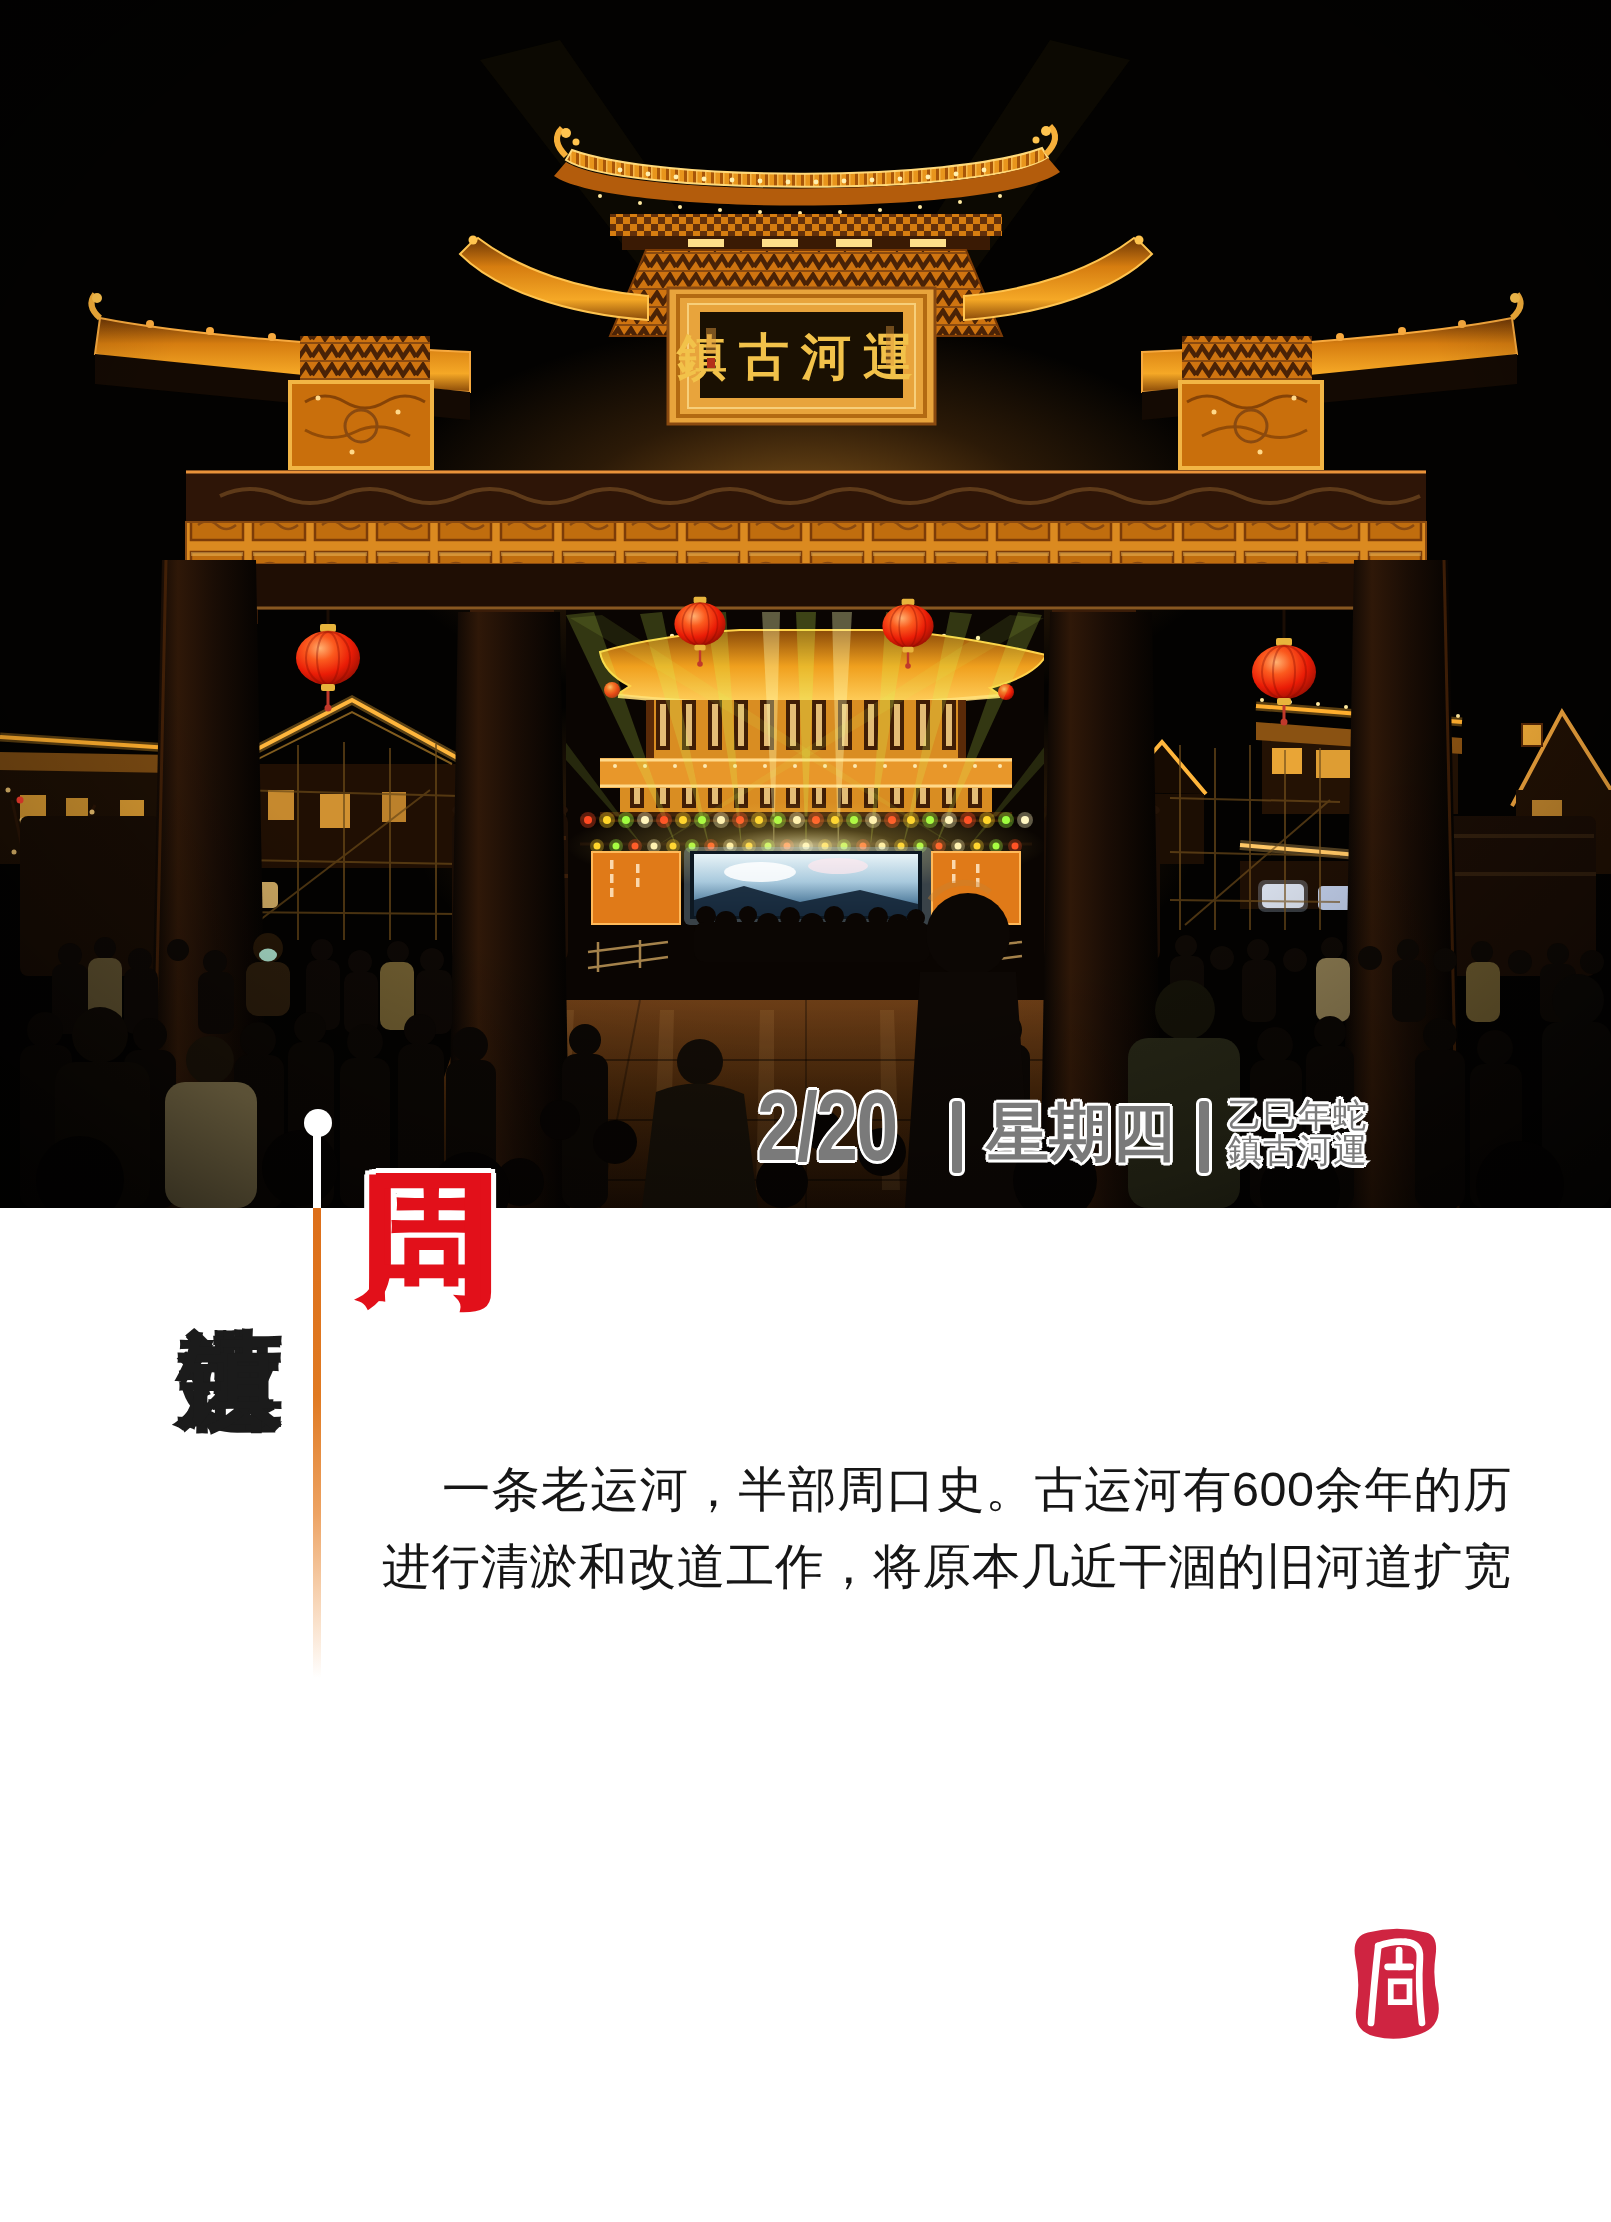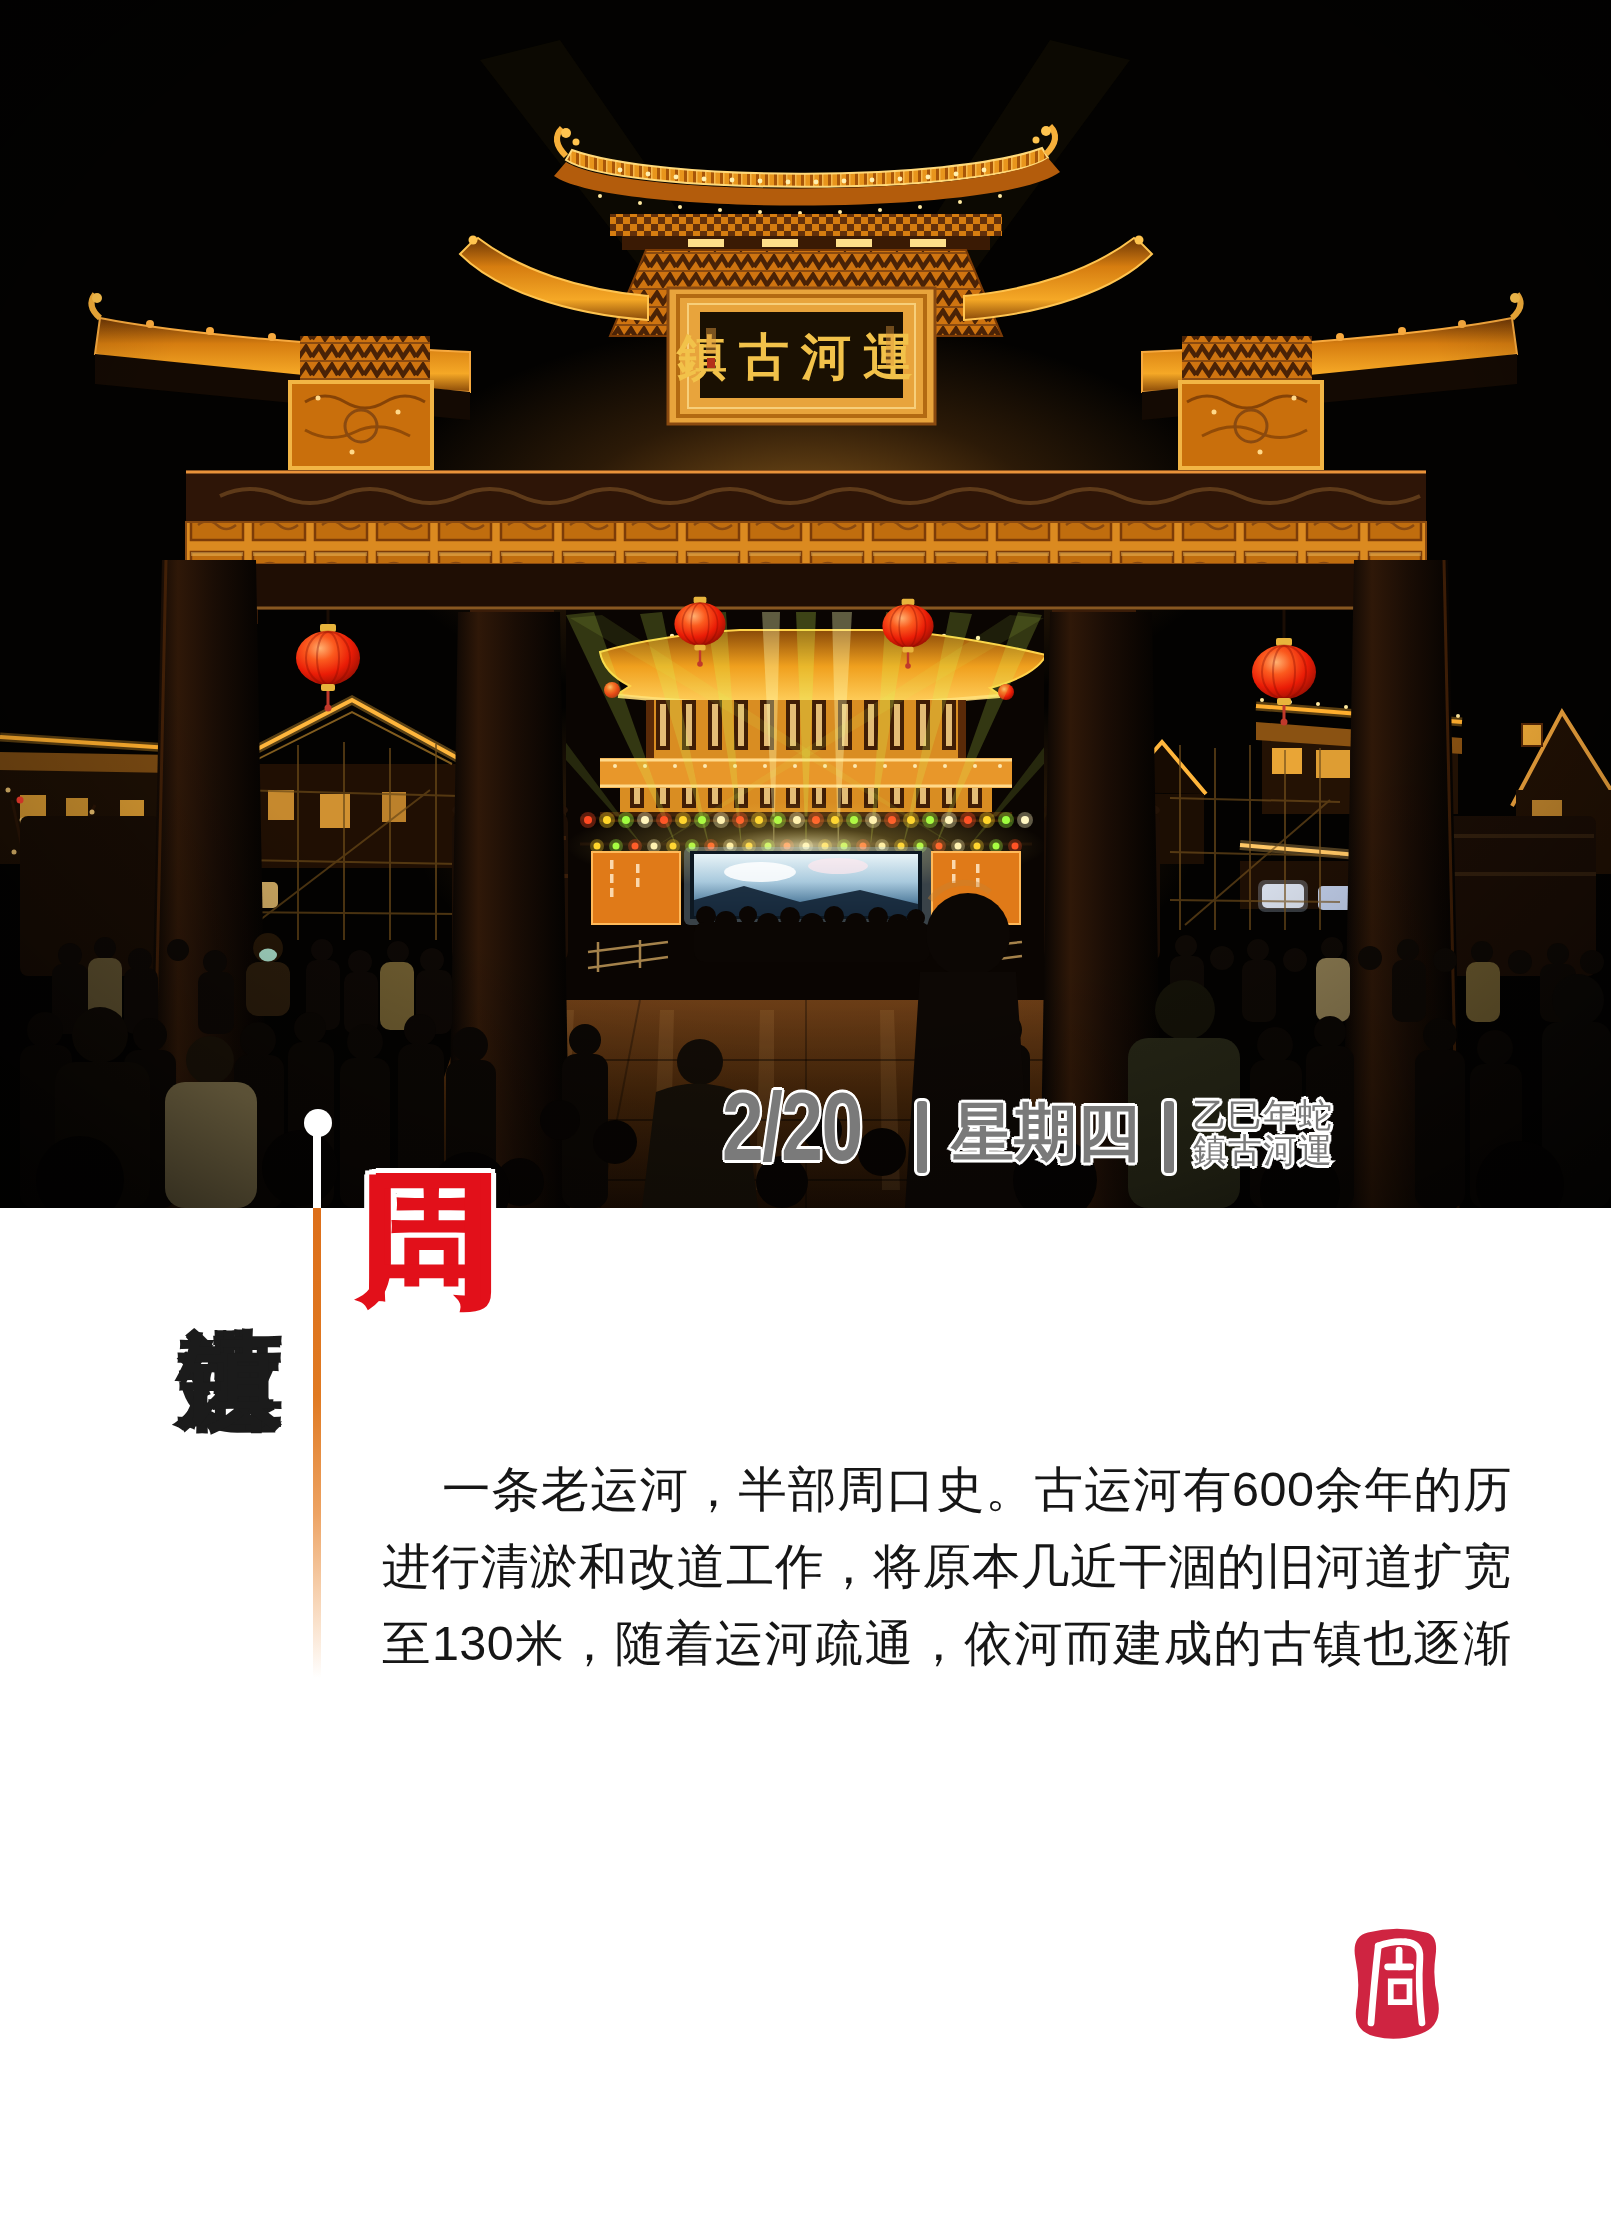--- a/index.html
+++ b/index.html
@@ -11,21 +11,21 @@
   
   .city-title{position:absolute;left:356px;top:1058px;writing-mode:vertical-rl;text-orientation:upright;
       font-family:"Liberation Serif","DejaVu Serif",serif;font-weight:700;
       font-size:148px;line-height:148px;letter-spacing:12px;color:#e2101a;
       -webkit-text-stroke:7px #ffffff;paint-order:stroke fill;
       text-shadow:-5px 0 0 #fff,5px 0 0 #fff,0 -5px 0 #fff,0 5px 0 #fff,-4px -4px 0 #fff,4px -4px 0 #fff,-4px 4px 0 #fff,4px 4px 0 #fff;
       z-index:6;}
   .date-bar{position:absolute;left:722px;top:1086px;display:flex;align-items:flex-start;z-index:5;color:#7a7a7a;}
   .date-bar .stroke{-webkit-text-stroke:4px #ffffff;paint-order:stroke fill;
       text-shadow:-3px 0 0 #fff,3px 0 0 #fff,0 -3px 0 #fff,0 3px 0 #fff,-2px -2px 0 #fff,2px -2px 0 #fff,-2px 2px 0 #fff,2px 2px 0 #fff;}
-  .d-md-wrap{width:170px;margin-right:22px;}
+  .d-md-wrap{width:170px;margin-right:22px;margin-left:35px;}
   .d-md{display:inline-block;font-weight:700;font-size:96px;line-height:82px;transform:scaleX(.78);transform-origin:left top;letter-spacing:-2px;}
   .d-sep{width:10px;height:72px;margin-top:12px;background:#7a7a7a;border:3px solid #fff;border-radius:6px;}
   .d-sep.s1{margin-right:21px;}
   .d-sep.s2{margin-right:16px;}
   .d-week{font-weight:700;font-size:63px;line-height:64px;margin-top:14px;margin-right:21px;letter-spacing:0;}
   .d-lunar{margin-top:12px;font-weight:400;font-size:34px;line-height:35px;letter-spacing:1px;}
   .pin-head{position:absolute;left:304px;top:1109px;width:28px;height:28px;border-radius:50%;background:#fff;z-index:4;}
   .pin-stem{position:absolute;left:313px;top:1132px;width:8px;height:76px;background:#fff;z-index:4;}
   
   .timeline{position:absolute;left:313px;top:1208px;width:8px;height:470px;
@@ -748,21 +748,20 @@
 
   <div class="pin-head"></div>
   <div class="pin-stem"></div>
   <div class="timeline"></div>
 
   <div class="side-title">建业运河古镇</div>
 
   <div class="article">
     <div class="par-line first">一条老运河，半部周口史。古运河有600余年的历</div>
     <div class="par-line">进行清淤和改道工作，将原本几近干涸的旧河道扩宽</div>
-    <div class="par-line">至130米，随着运河疏通，依河而建成的古镇也逐渐</div>
   </div>
 
   <svg class="seal" viewBox="0 0 100 115">
     <title>周</title>
     <path d="M22,7 Q50,0 78,7 Q90,10 87,30 Q84,50 89,70 Q95,98 71,105 Q50,112 29,107 Q7,102 11,78 Q15,55 10,32 Q6,11 22,7 Z" fill="#cf2441"></path>
     <g stroke="#ffffff" stroke-width="6.5" fill="none" stroke-linecap="round">
       <path d="M32,20 Q28,55 25,94"></path>
       <path d="M32,20 Q45,15 58,16"></path>
       <path d="M58,16 Q73,17 72,32 Q70,60 74,94"></path>
       <path d="M41,40 L63,40"></path>

